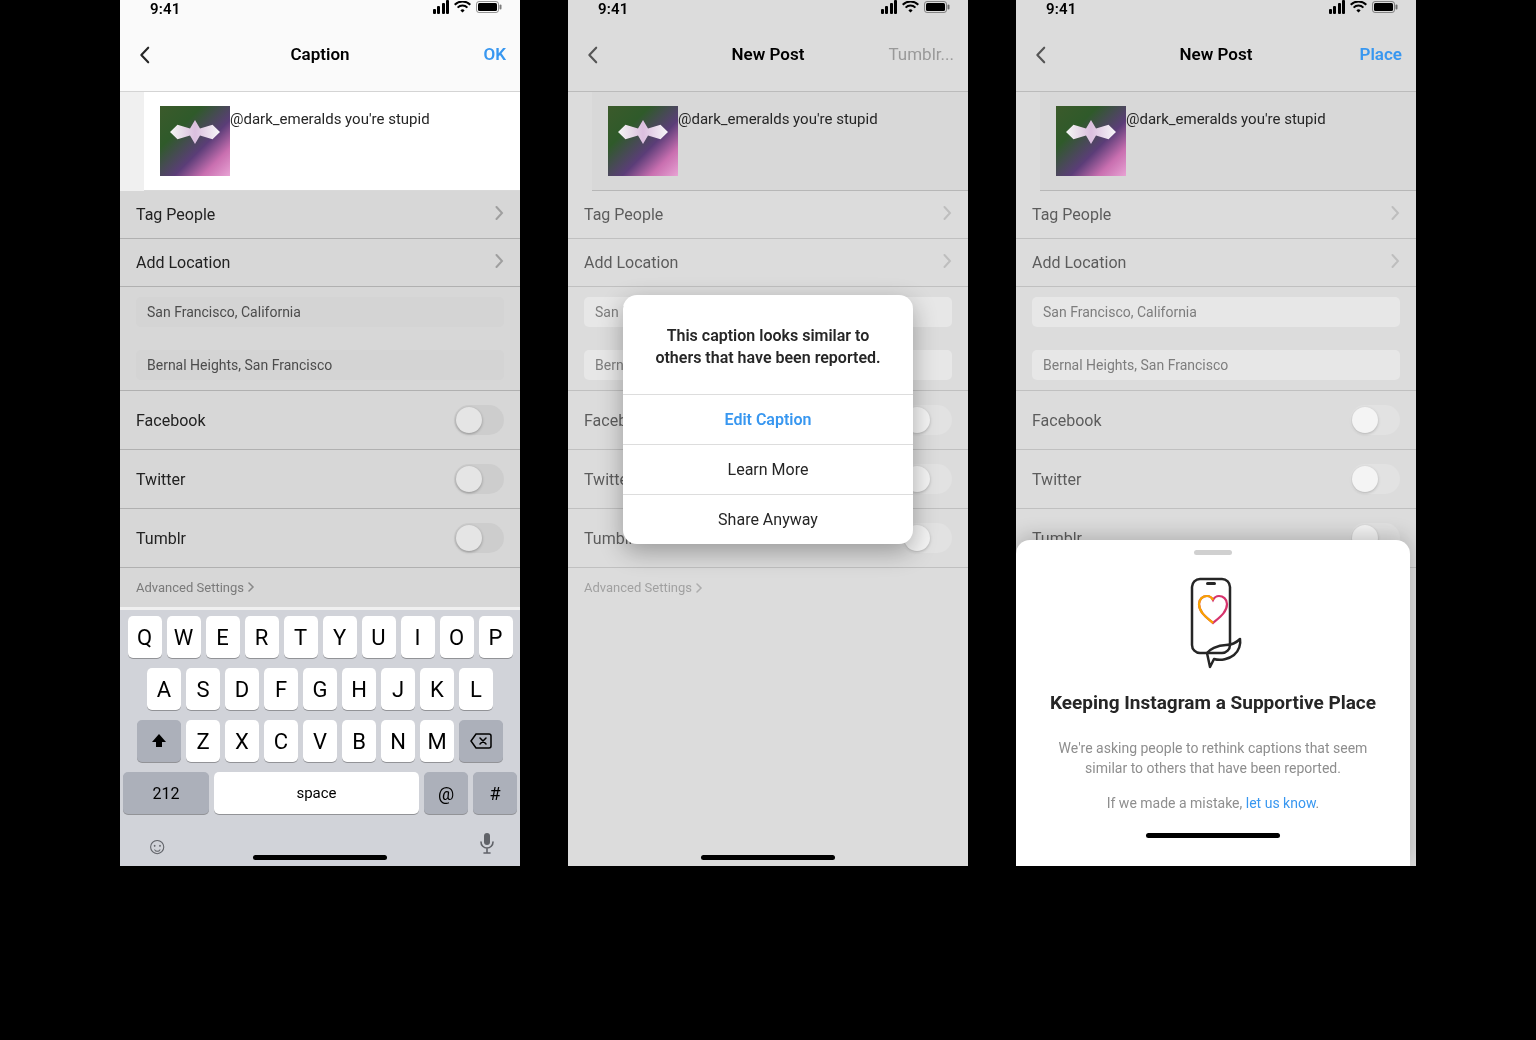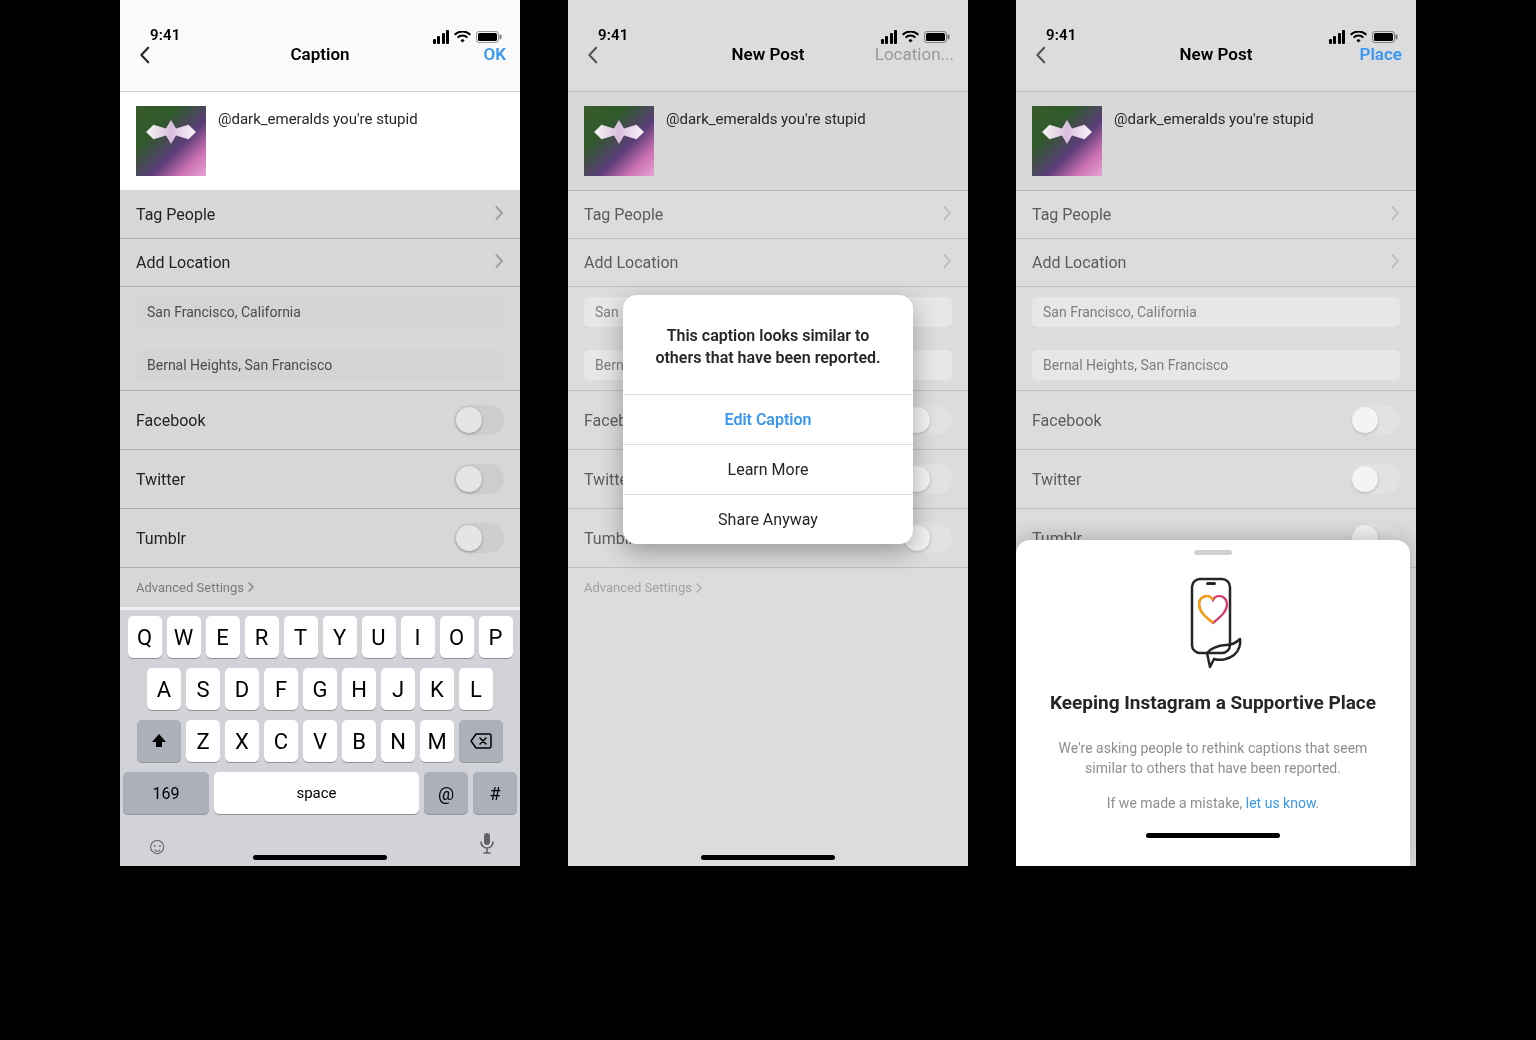--- a/index.html
+++ b/index.html
@@ -21,21 +21,21 @@
     width: 400px;
     height: 866px;
     background: #f0f0f0;
     border-radius: 0;
     overflow: hidden;
   }
   
   .status-bar {
     height: 44px;
     display: flex;
-    align-items: flex-end;
+    align-items: flex-start;
     justify-content: space-between;
     padding: 0 18px 0 30px;
     font-size: 15px;
     font-weight: 600;
     letter-spacing: 0.2px;
     background: #fafafa;
   }
   .status-right { display:flex; align-items:center; gap:5px; }
   .bars { display:flex; align-items:flex-end; gap:1.5px; }
   .bars span { width:3px; background:#000; border-radius:1px; }
@@ -56,23 +56,23 @@
   .nav .left, .nav .right { width:60px; display:flex; align-items:center; }
   .nav .right { justify-content:flex-end; font-size:17px; font-weight:600; }
   .nav .right.blue { color:#3897f0; }
   .nav .right.gray { color:#999; font-weight:400; }
   .chev { width:22px; height:22px; }
   
   .caption-row {
     display:flex;
     padding: 14px 16px;
     background:#fff;
-    gap:12px;
     align-items:flex-start;
     border-bottom: 0.5px solid rgba(0,0,0,0.15);
+    margin-left: 24px;
   }
   .thumb {
     width:70px;height:70px;
     background: linear-gradient(135deg,#3b5a2b 0%, #2f5a2a 30%, #5b3d78 60%, #c96fb0 80%, #e8a3d4 100%);
     position:relative;
     flex-shrink:0;
   }
   .thumb::after{
     content:"";
     position:absolute;
@@ -331,21 +331,21 @@
       <div class="key">N</div>
       <div class="key">M</div>
       <div class="key mod del">
         <svg width="22" height="16" viewBox="0 0 22 16">
             <path d="M6 1h13a2 2 0 0 1 2 2v10a2 2 0 0 1-2 2H6L1 8Z" fill="none" stroke="#000" stroke-width="1.5"></path>
             <path d="m10 5 6 6M16 5l-6 6" stroke="#000" stroke-width="1.5" stroke-linecap="round"></path>
           </svg>
       </div>
     </div>
     <div class="krow space">
-      <div class="key mod num">169</div>
+      <div class="key mod num">212</div>
       <div class="key space">space</div>
       <div class="key mod sym">@</div>
       <div class="key mod sym">#</div>
     </div>
     <div class="kb-bottom">
       <span>☺</span>
       <span>
         <svg width="16" height="22" viewBox="0 0 16 22">
             <rect x="5" y="1" width="6" height="12" rx="3" fill="#606268"></rect>
             <path d="M2 10a6 6 0 0 0 12 0M8 16v5M5 21h6" stroke="#606268" stroke-width="1.6" fill="none" stroke-linecap="round"></path>
@@ -376,21 +376,21 @@
         </svg>
     </span>
   </div>
   <div class="nav" style="background:#dcdcdc;">
     <div class="left">
       <svg class="chev" viewBox="0 0 24 24">
           <path d="M15.5 4 8 12l7.5 8" stroke="#555" stroke-width="2.3" fill="none" stroke-linecap="round" stroke-linejoin="round"></path>
         </svg>
     </div>
     <div class="title">New Post</div>
-    <div class="right gray">Location...</div>
+    <div class="right gray">Tumblr...</div>
   </div>
   <div class="caption-row" style="background:#d8d8d8;">
     <div class="thumb"></div>
     <div class="caption-text">@dark_emeralds you're stupid</div>
   </div>
   <div class="bg-stack" style="opacity:0.7">
     <div class="option-row">
         <span>Tag People</span>
         <span class="chev-small"><svg viewBox="0 0 9 14">
             <path d="M1.5 1 7 7l-5.5 6" stroke="#b2b2b2" stroke-width="2" fill="none" stroke-linecap="round"></path>

